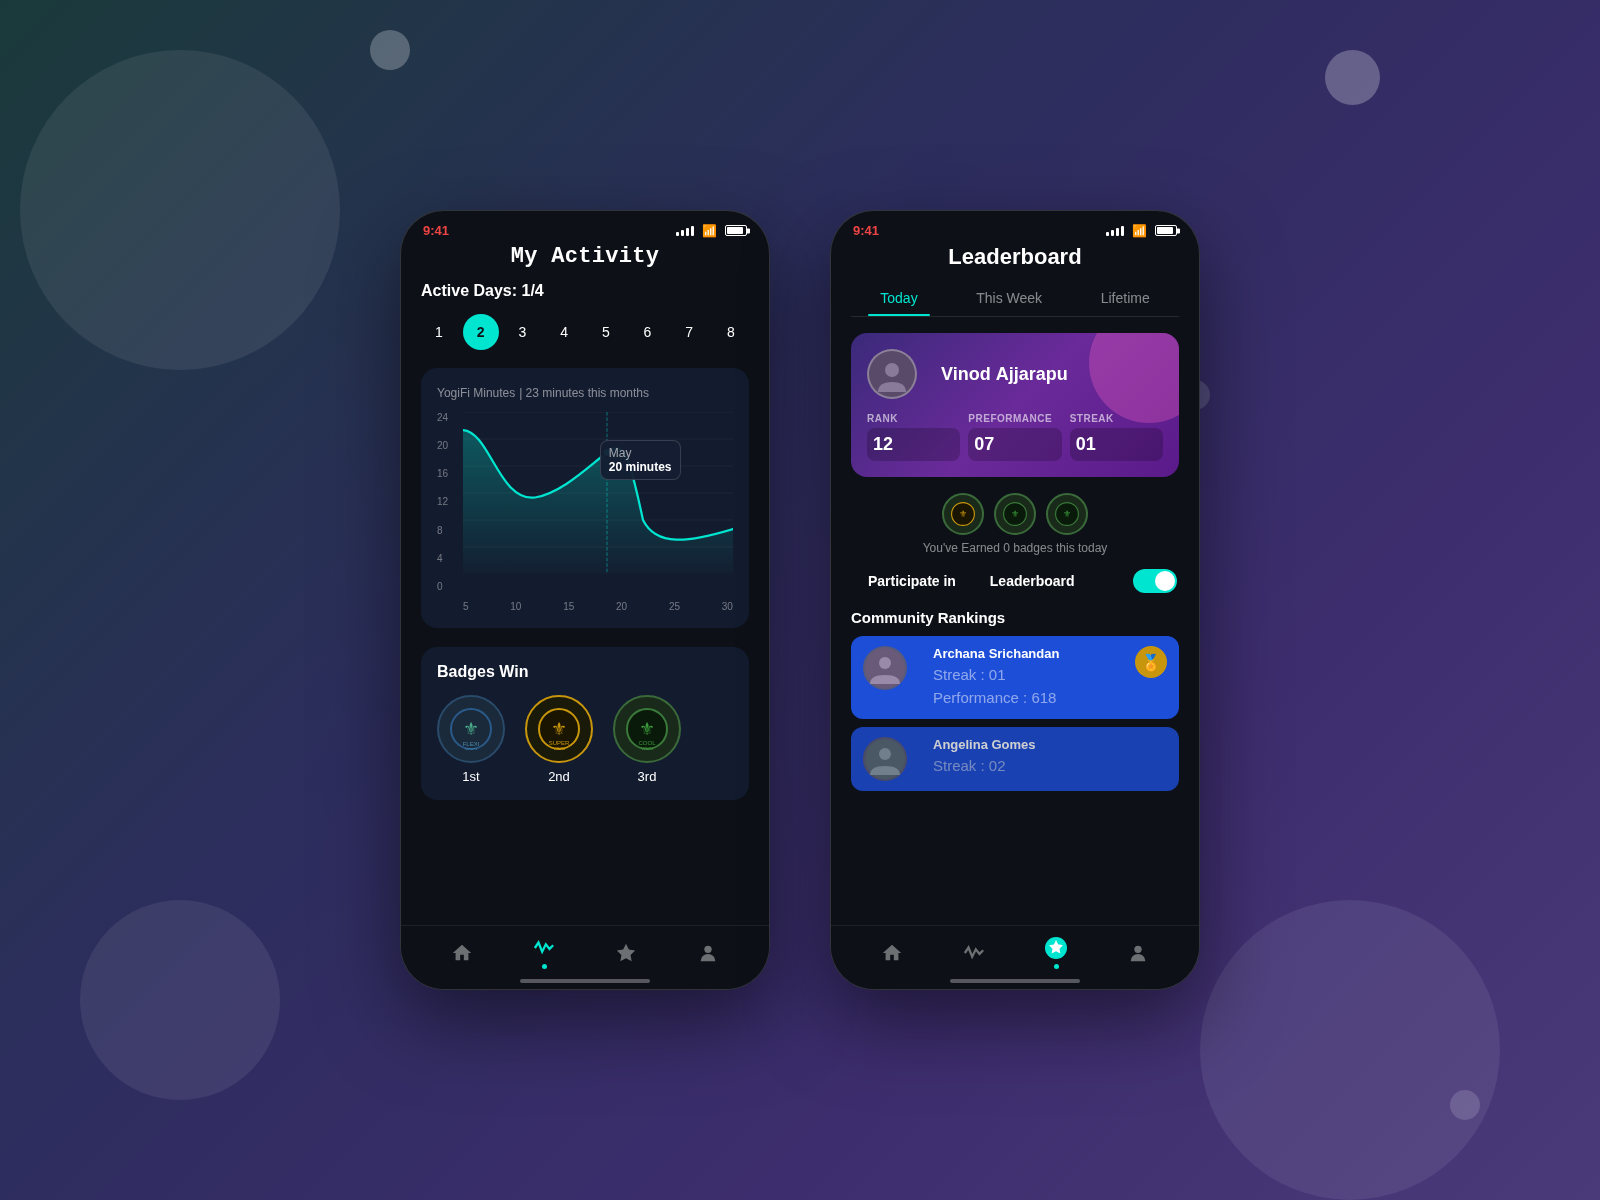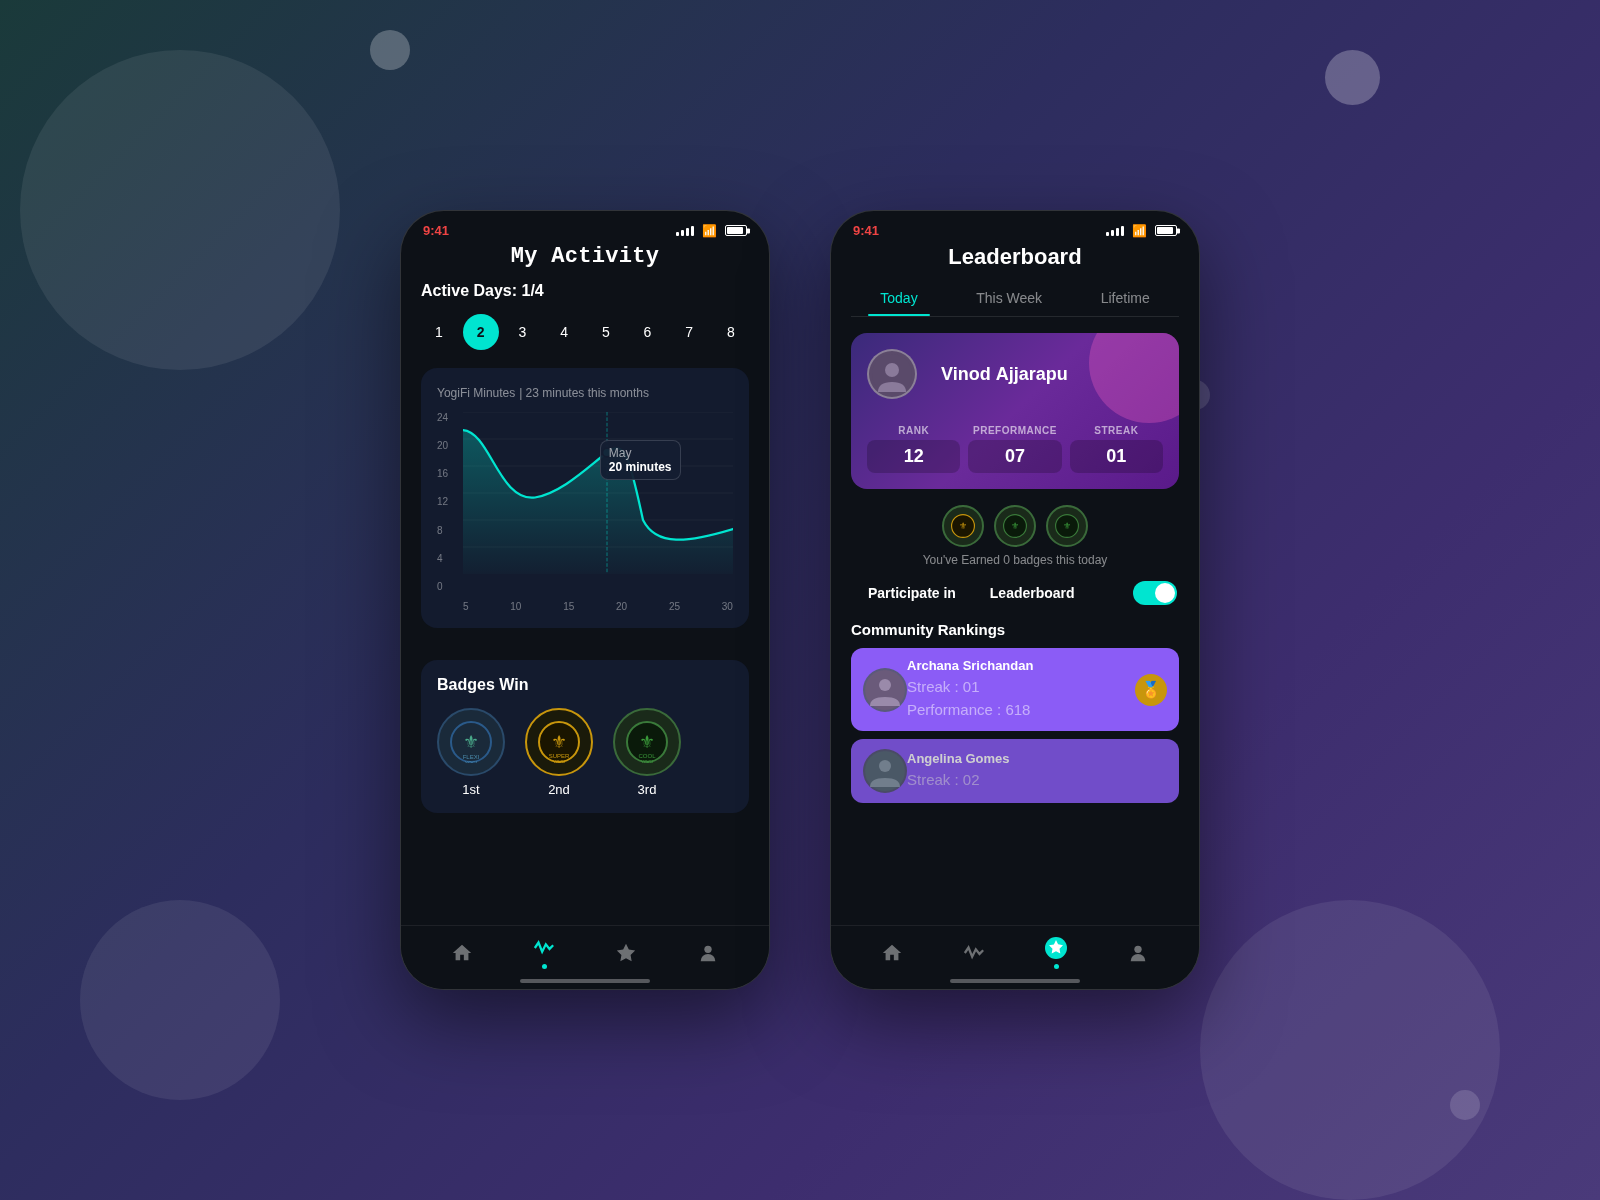--- a/index.html
+++ b/index.html
@@ -154,21 +154,21 @@
       background: #00e5d0;
       color: #0d1117;
       font-weight: 700;
     }
 
     
     .chart-card {
       background: #131b2e;
       border-radius: 16px;
       padding: 16px;
-      margin-bottom: 32px;
+      margin-bottom: 19px;
     }
     .chart-title {
       color: white;
       font-size: 14px;
       font-weight: 600;
       margin-bottom: 12px;
     }
     .chart-title span {
       color: rgba(255,255,255,0.5);
       font-weight: 400;
@@ -405,22 +405,20 @@
       font-weight: 600;
     }
     .user-name span { font-weight: 800; }
 
     .stats-grid {
       display: grid;
       grid-template-columns: 1fr 1fr 1fr;
       gap: 8px;
     }
     .stat-col {
-      text-align: center;
-      margin-top: 12px;
     }
     .stat-header {
       color: rgba(255,255,255,0.6);
       font-size: 10px;
       font-weight: 600;
       letter-spacing: 0.5px;
       margin-bottom: 4px;
       text-transform: uppercase;
     }
     .stat-value {
@@ -493,26 +491,26 @@
     
     .community-title {
       color: rgba(255,255,255,0.7);
       font-size: 15px;
       font-weight: 500;
       margin-bottom: 10px;
     }
     .community-title span { font-weight: 700; color: white; }
 
     .ranking-item {
-      background: #8b5cf6;
+      background: #1d4ed8;
       border-radius: 12px;
       padding: 10px 12px;
       display: flex;
-      align-items: center;
-      gap: 0;
+      align-items: flex-start;
+      gap: 26px;
       margin-bottom: 8px;
     }
     .rank-avatar {
       width: 44px;
       height: 44px;
       border-radius: 50%;
       background: #5a5a7a;
       overflow: hidden;
       display: flex;
       align-items: center;

